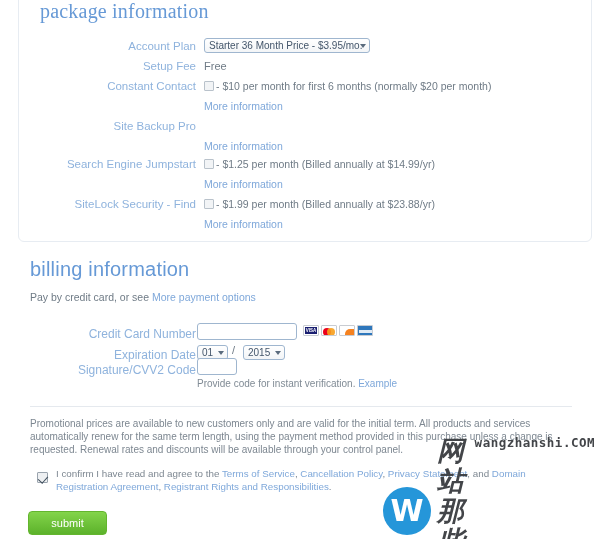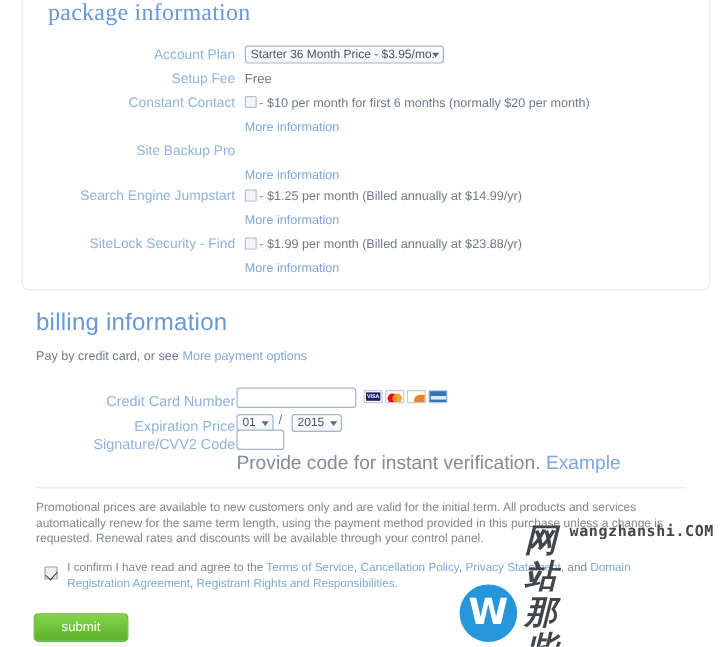--- a/index.html
+++ b/index.html
@@ -145,21 +145,21 @@
   .card-mc .c2 { left: 5px; background: #f79e1b; opacity: .9; }
   .card-disc { background: #ffffff; border: 1px solid #c8ccd2; color:#555; font-size:4px; }
   .card-disc .band { position:absolute; right:0; bottom:0; width:9px; height:6px; background:#f58220; border-radius:5px 0 0 0;}
   .card-amex { background: #2e77bc; border: 1px solid #c8ccd2; color:#fff; font-size:4px;}
   .card-amex .stripe { position:absolute; left:1px; top:4px; width:13px; height:3px; background:#ffffff; opacity:.85;}
 
   
   .hint {
     position: absolute;
     color: #808b95;
-    font-size: 16px;
+    font-size: 10px;
     white-space: nowrap;
   }
   .hint a { color: #7fa8da; text-decoration: none; }
 
   
   #pay-line {
     position: absolute;
     left: 30px; top: 291px;
     font-size: 10.5px; color: #6f7b86;
     white-space: nowrap;
@@ -330,21 +330,21 @@
       </div>
     <div class="card card-disc">
         <div class="band"></div>
       </div>
     <div class="card card-amex">
         <div class="stripe"></div>
       </div>
   </div>
 
   <div class="row" style="top:348px;">
-    <div class="lbl" style="font-size:12px;">Expiration Price</div>
+    <div class="lbl" style="font-size:12px;">Expiration Date</div>
   </div>
   <div class="sel" id="exp-month">
     <span>01</span>
     <span class="arrow"></span>
   </div>
   <div class="slash">/</div>
   <div class="sel" id="exp-year">
     <span>2015</span>
     <span class="arrow"></span>
   </div>

